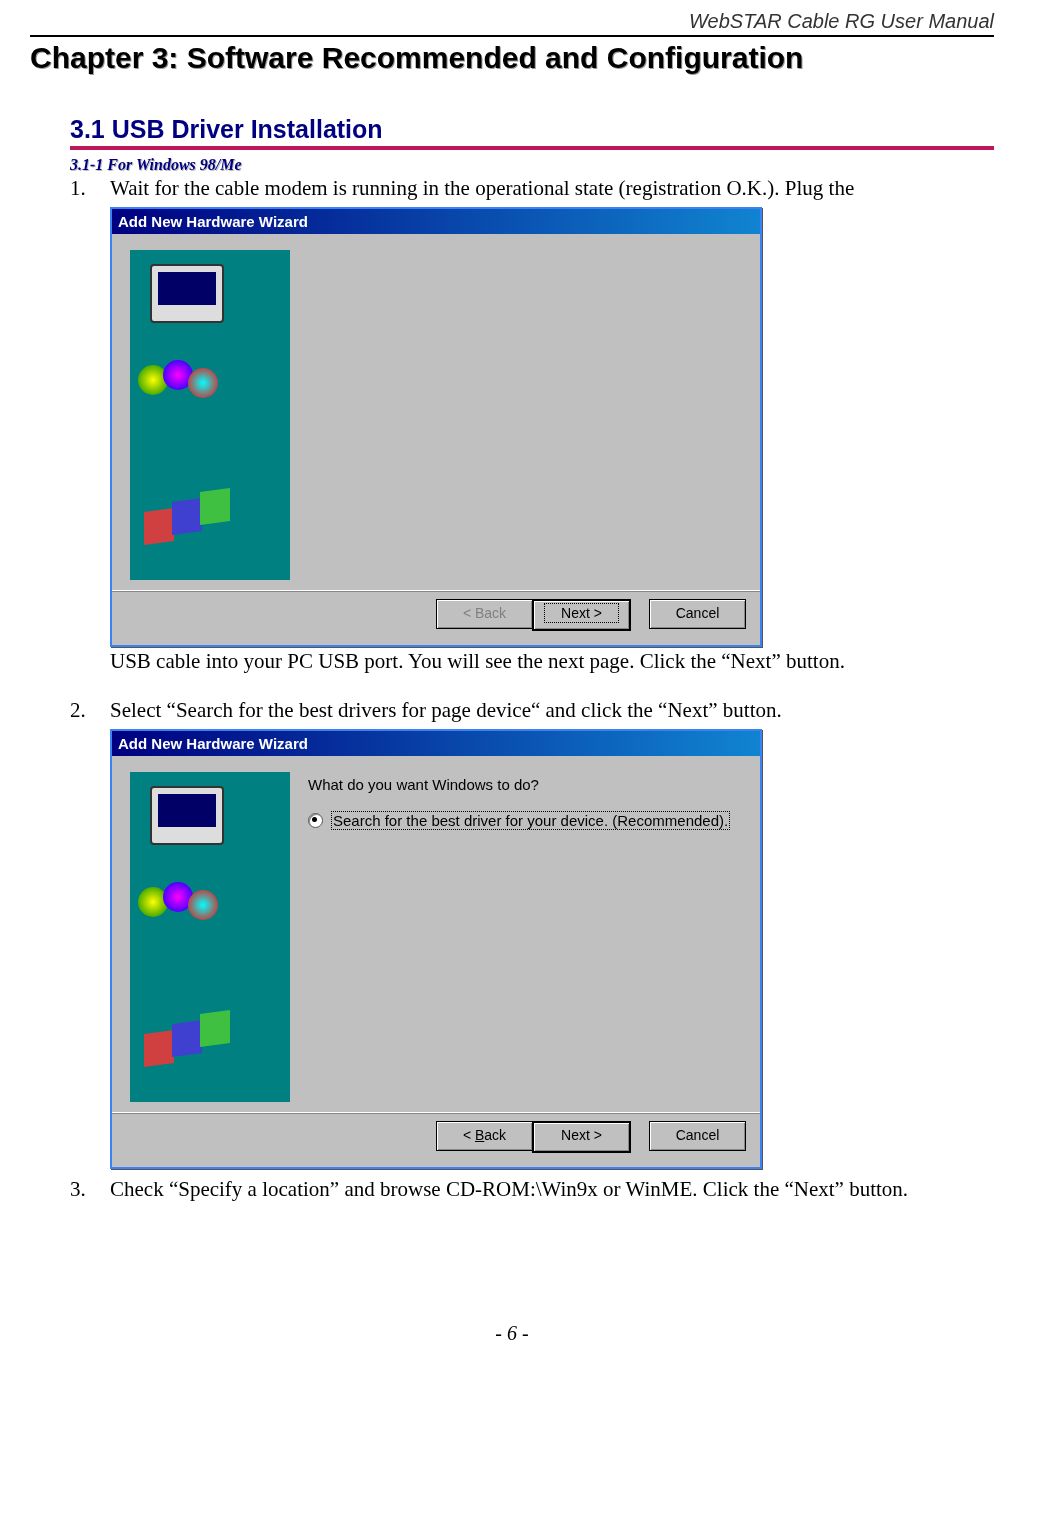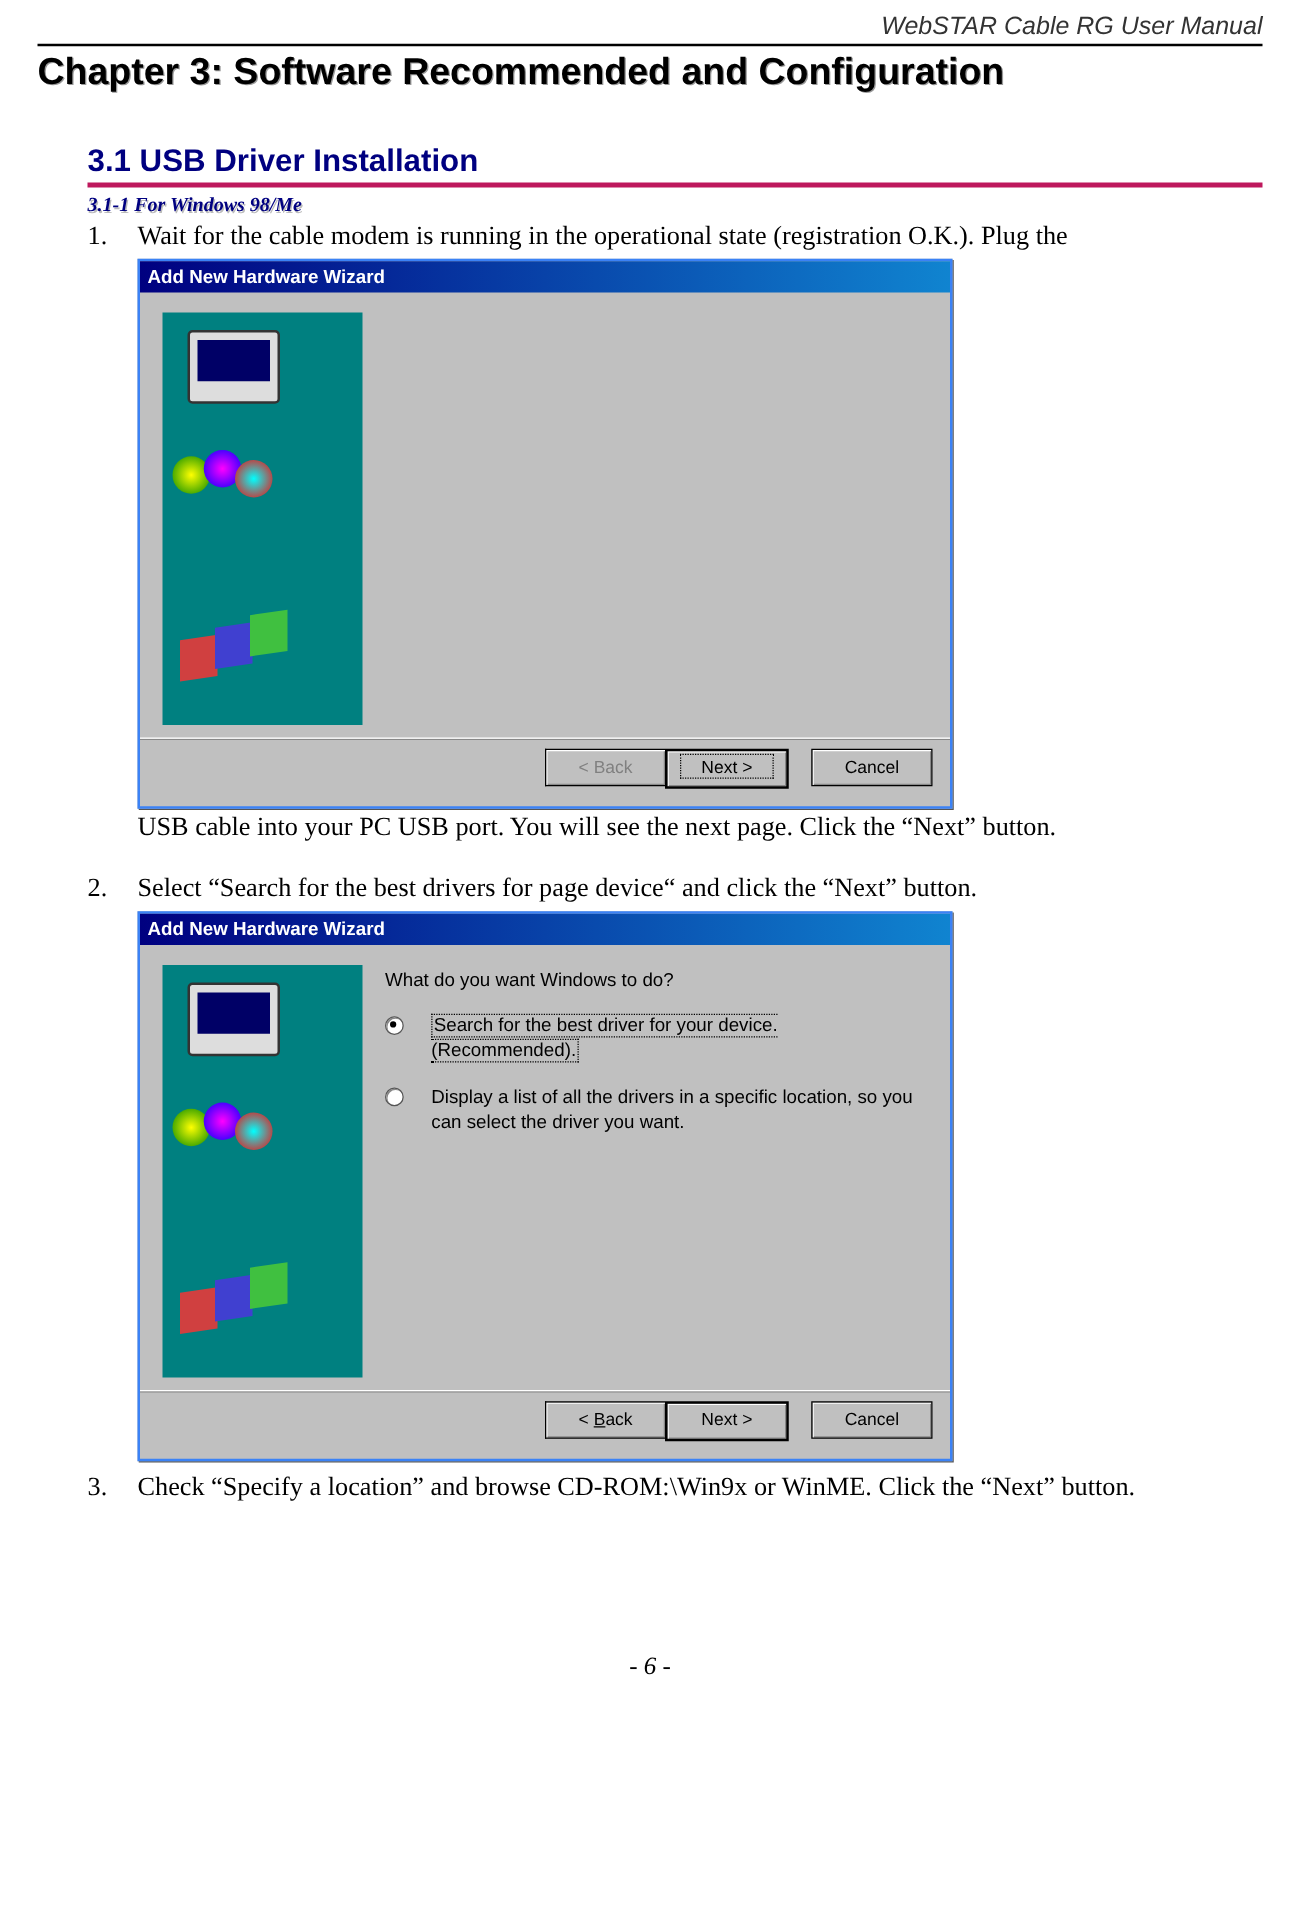--- a/index.html
+++ b/index.html
@@ -3,21 +3,21 @@
   <meta charset="utf-8">
   <style>
     body {
       margin: 0;
       padding: 0;
       font-family: "Times New Roman", serif;
       background: white;
       width: 1040px;
     }
     .page {
-      padding: 10px 30px 30px 30px;
+      padding: 10px 46px 30px 30px;
     }
     .header-area {
       text-align: right;
       font-family: Verdana, sans-serif;
       font-style: italic;
       font-size: 20px;
       color: #333;
       border-bottom: 2px solid black;
       padding-bottom: 2px;
       margin-bottom: 4px;
@@ -125,21 +125,21 @@
     }
     .device-name {
       margin: 16px 0 22px 32px;
     }
     .radio-group {
       margin-top: 18px;
     }
     .radio-row {
       display: flex;
       align-items: flex-start;
-      gap: 22px;
+      gap: 8px;
       margin-bottom: 18px;
     }
     .radio-dot {
       width: 13px; height: 13px; border-radius: 50%;
       border: 1px solid #555; background: white;
       flex-shrink: 0; margin-top: 2px;
       box-shadow: inset 1px 1px 0 #888;
       position: relative;
     }
     .radio-dot.selected::after {
@@ -259,24 +259,20 @@
                   <div class="box bx3"></div>
               </div>
             </div>
             <div class="wizard-content">
               <div class="wizard-text">What do you want Windows to do?</div>
               <div class="radio-group">
                 <div class="radio-row">
                   <div class="radio-dot selected"></div>
                   <div class="radio-label"><span class="dotted">Search for the best driver for your device. (Recommended).</span></div>
                 </div>
-                <div class="radio-row">
-                  <div class="radio-dot"></div>
-                  <div class="radio-label">Display a list of all the drivers in a specific location, so you can select the driver you want.</div>
-                </div>
               </div>
             </div>
           </div>
           <div class="wizard-buttons">
             <div class="btn-pair">
               <div class="btn"><span>&lt; </span><span class="u">B</span><span>ack</span></div>
               <div class="btn default"><span>Next &gt;</span></div>
             </div>
             <div class="btn">Cancel</div>
           </div>

